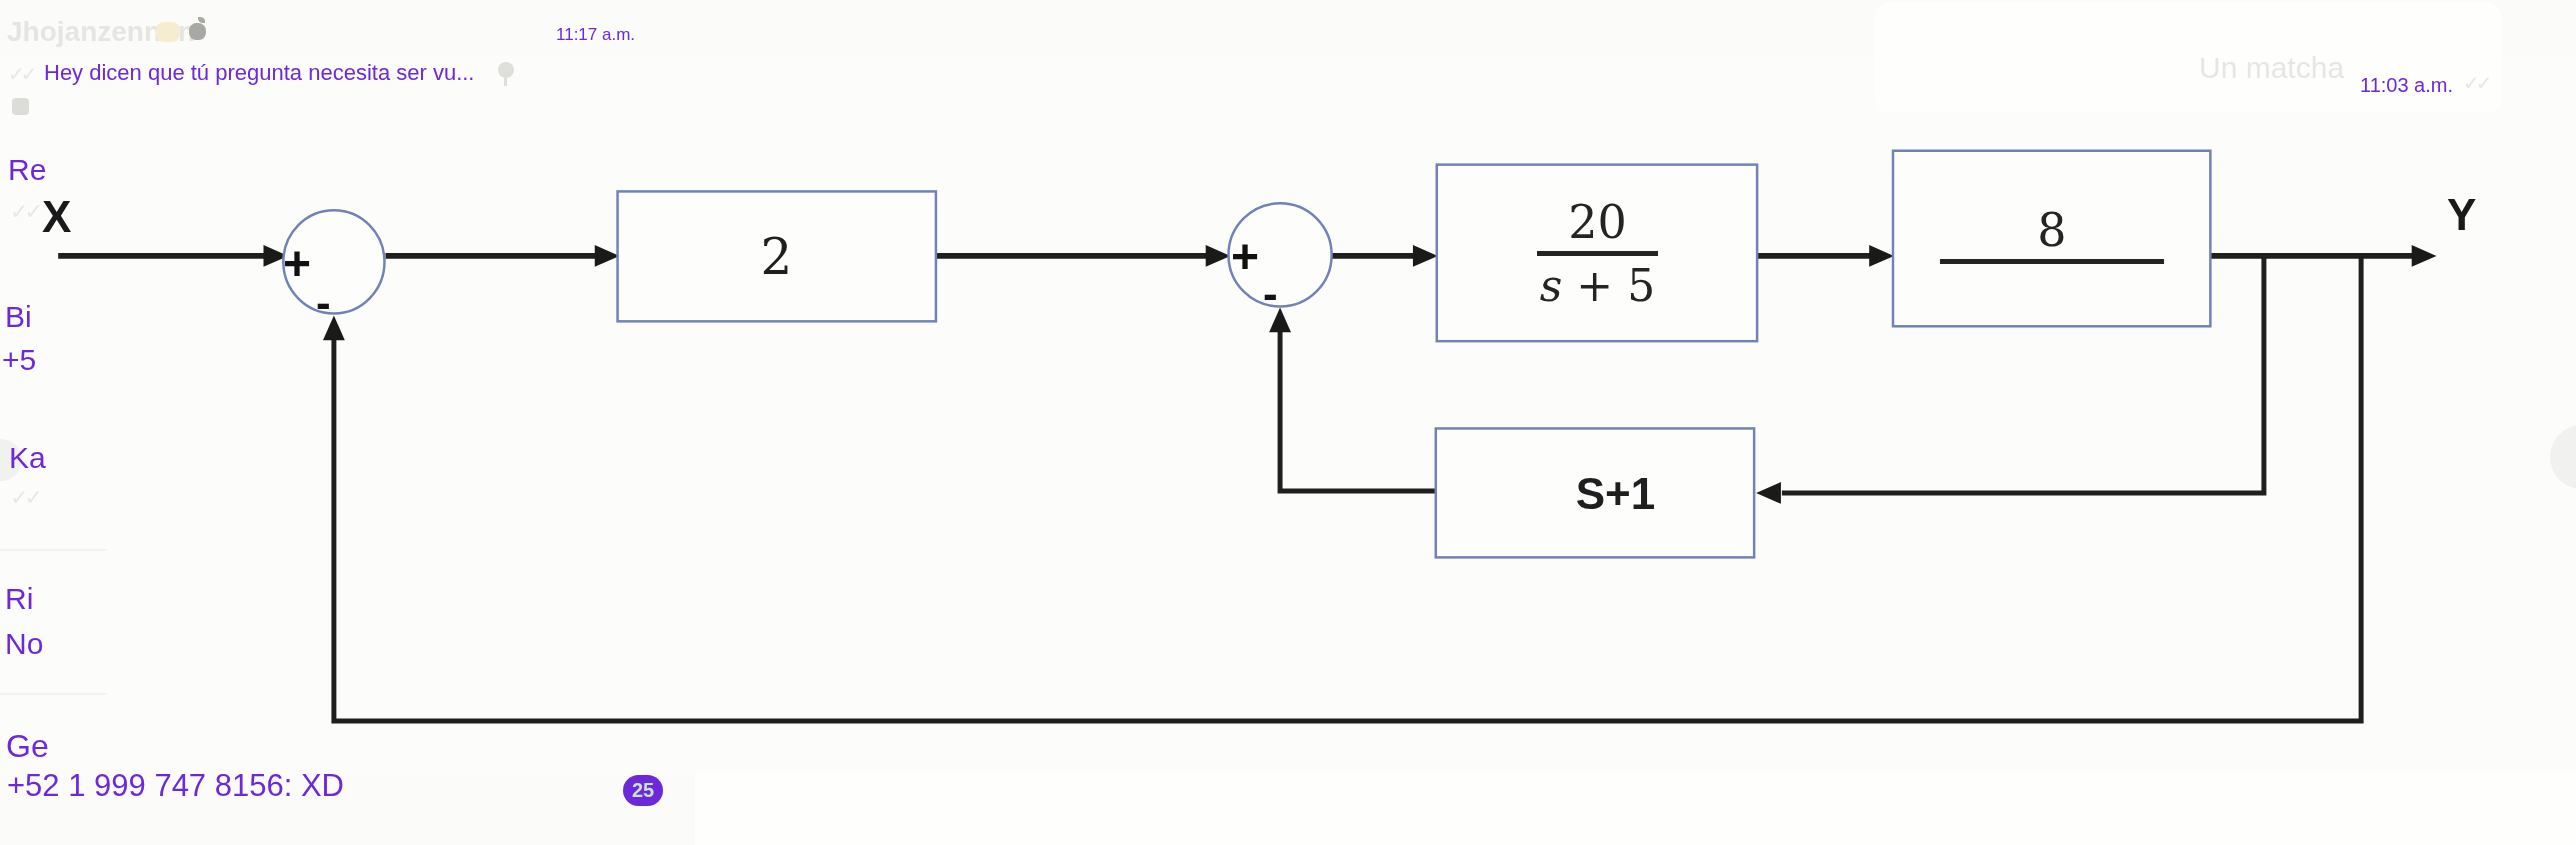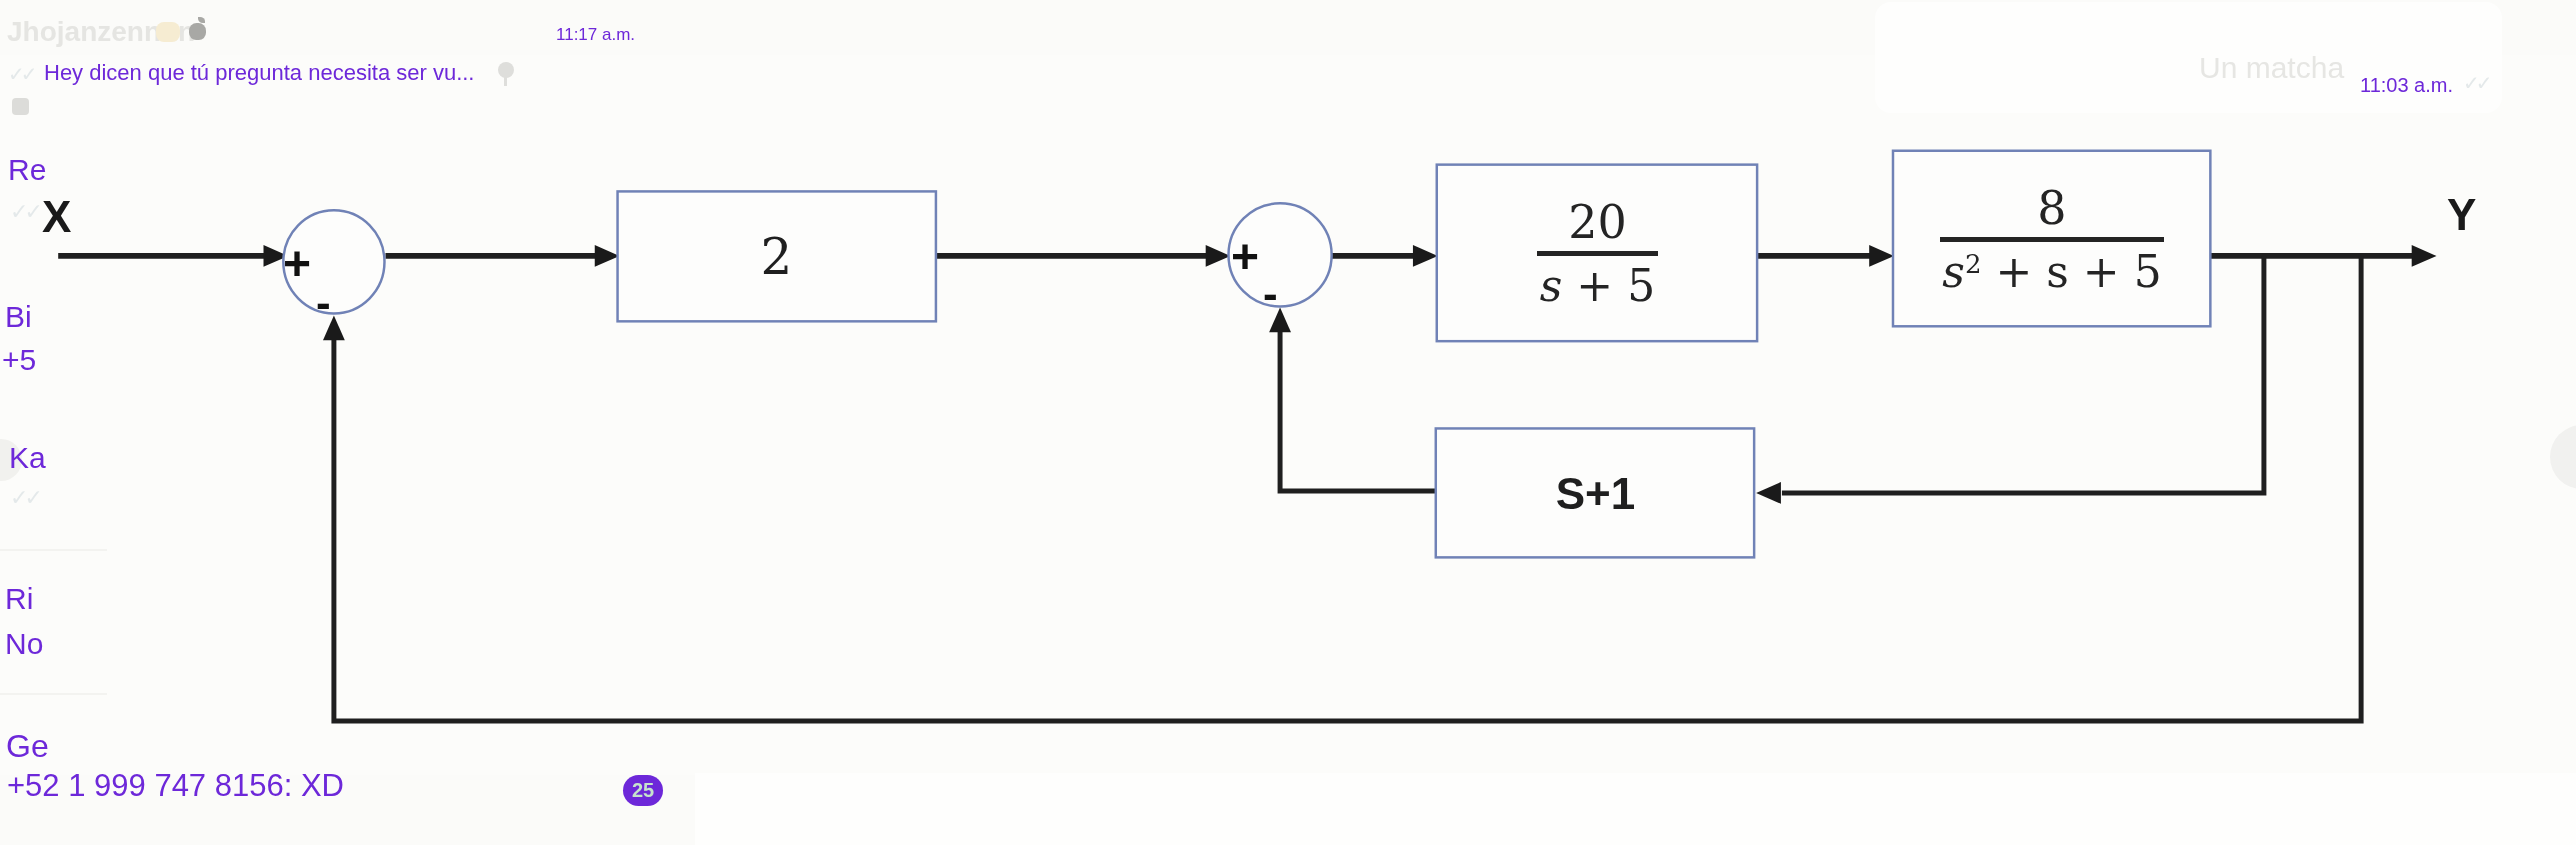--- a/index.html
+++ b/index.html
@@ -132,19 +132,18 @@
 
   <div class="frac" style="left:1437px;top:165px;width:321px;height:177px;">
     <div class="num">20</div>
     <div class="bar" style="width:121px;"></div>
     <div class="den"><i>s</i><span> + 5</span></div>
   </div>
 
   <div class="frac" style="left:1893px;top:151px;width:318px;height:176px;">
     <div class="num">8</div>
     <div class="bar" style="width:224px;"></div>
-    <div class="den"><i>s</i><sup>2</sup><span> + s + 5</span></div>
   </div>
 
-  <div class="block-label" style="left:1436px;top:429px;width:319px;height:129px;font-size:44px;font-weight:700;">S+1</div>
+  <div class="block-label" style="left:1436px;top:429px;width:319px;height:129px;font-size:44px;font-weight:700;padding-left:20px;">S+1</div>
 
 </div>
 
 
 </body></html>

